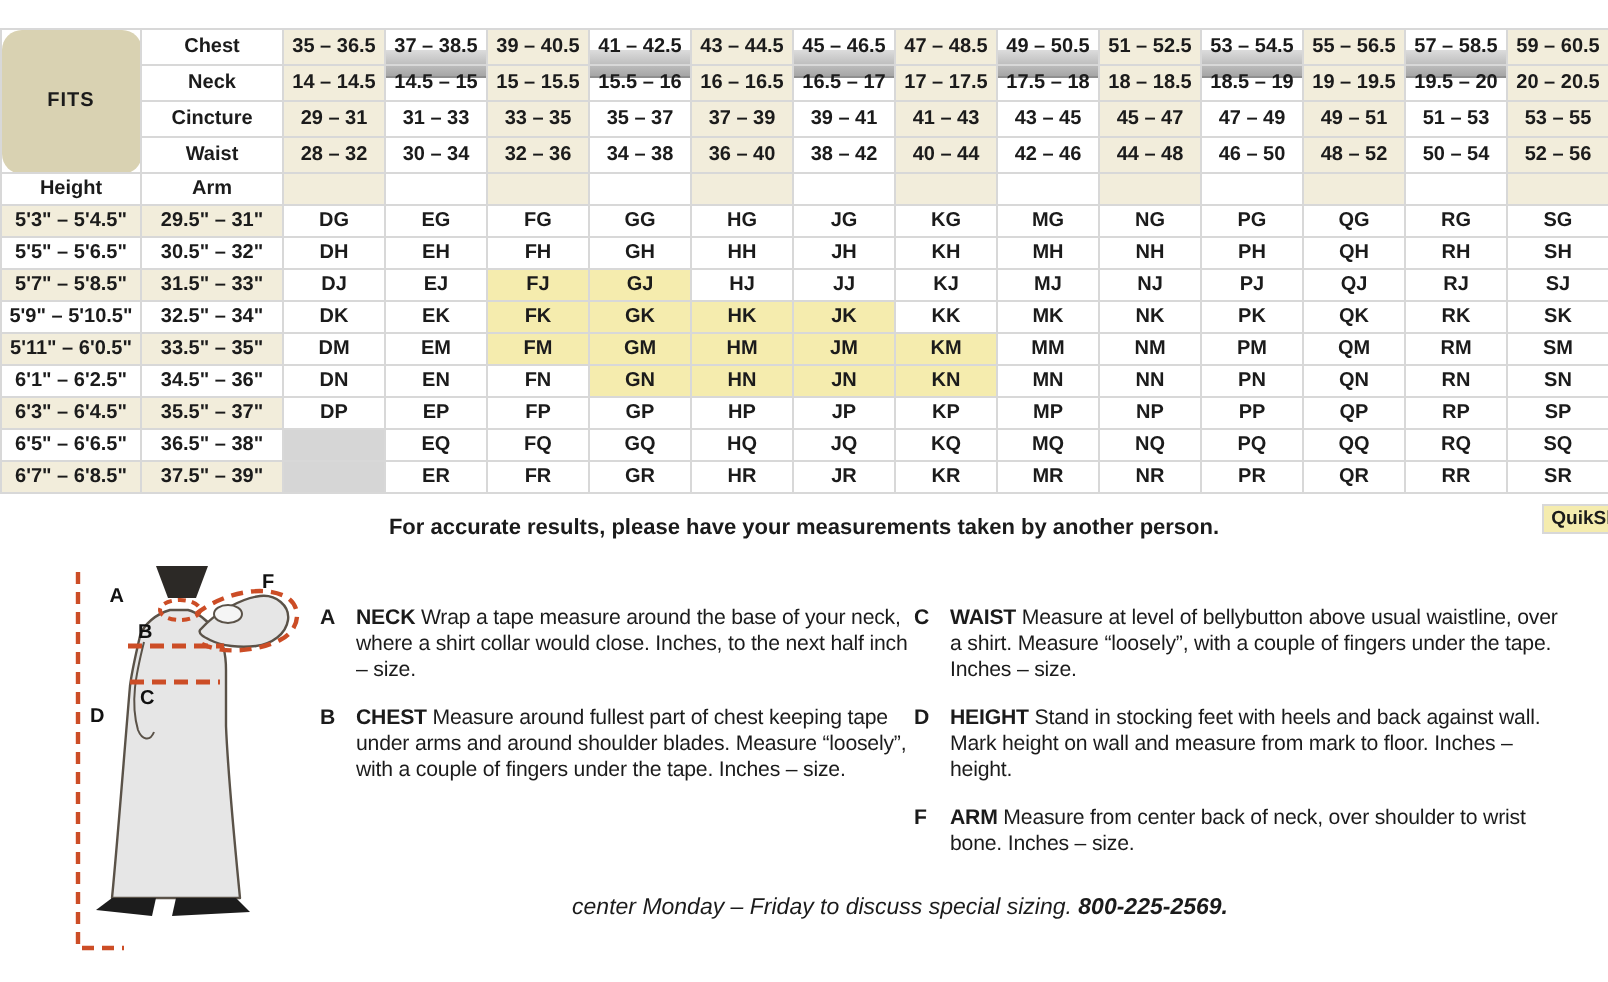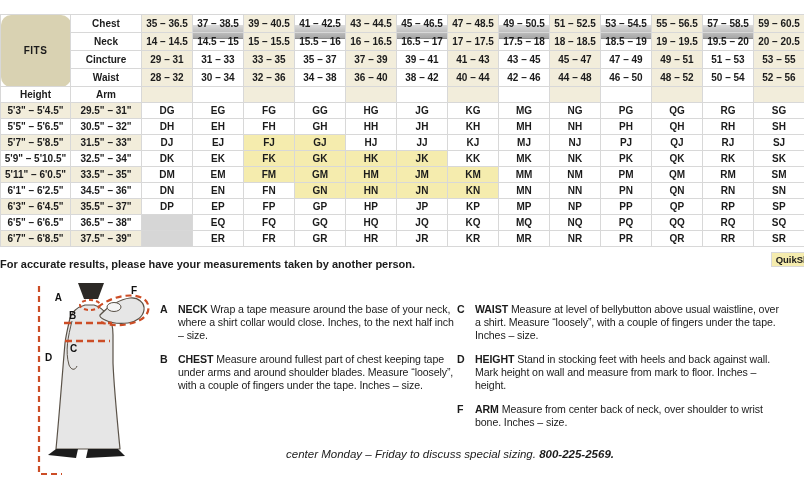--- a/index.html
+++ b/index.html
@@ -25,21 +25,21 @@
   td.gray{background:#d6d6d6;}
   td.hcell{text-align:left;padding-left:6px;font-size:10.5px;background:#fff;}
   td.acell{text-align:center;font-size:10.5px;background:#fff;}
   td.htval,td.armval{font-size:10px;}
 
   .quikship{position:absolute;left:771px;top:252px;width:51px;height:15px;box-sizing:border-box;
     background:var(--highlight,#f5ecae);border:1px solid #d8d8d8;font-size:9.5px;font-weight:bold;
     text-align:center;line-height:14px;}
 
   
-  .notes{position:absolute;left:0;top:258px;width:804px;text-align:left;
+  .notes{position:absolute;left:0;top:258px;width:804px;text-align:center;
     font-size:11px;font-weight:bold;line-height:13.5px;}
 
   
   .figure{position:absolute;left:28px;top:283px;width:125px;height:200px;}
 
   
   .instr-col{position:absolute;top:303px;}
   .instr-col.left{left:160px;width:296px;}
   .instr-col.right{left:457px;width:322px;}
   .instr{display:flex;margin-bottom:11px;font-size:10.6px;line-height:13px;letter-spacing:-0.1px;}

